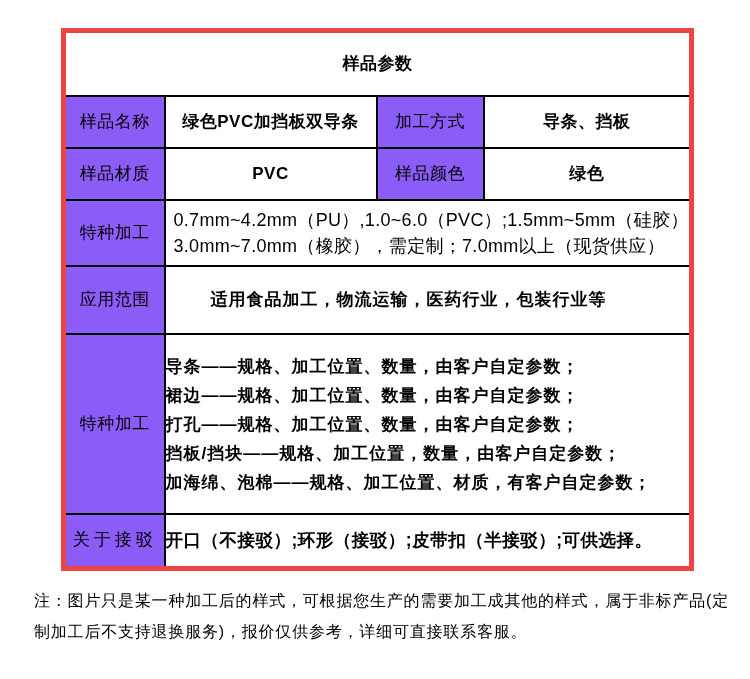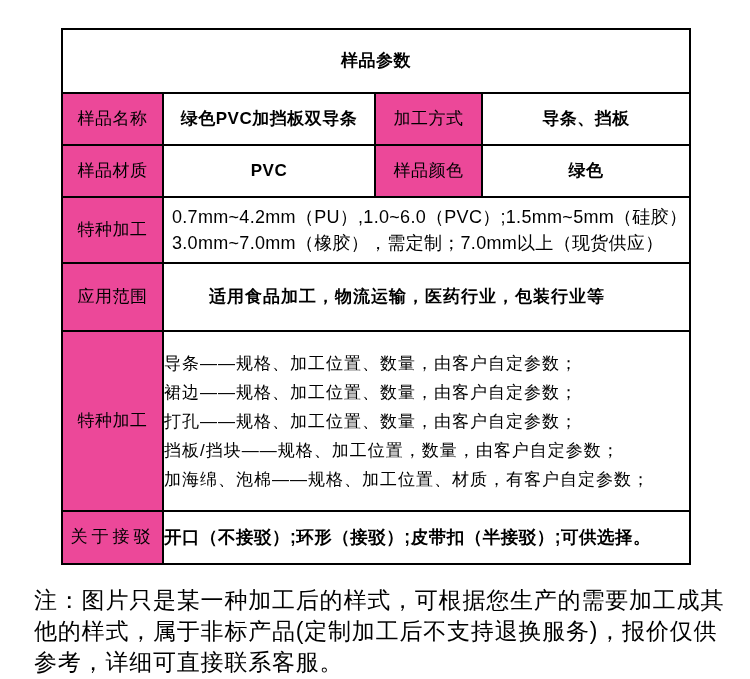--- a/index.html
+++ b/index.html
@@ -16,40 +16,40 @@
     background: #ffffff;
     overflow: hidden;
   }
   table.spec {
     position: absolute;
     left: 61px;
     top: 28px;
     width: 628px;
     border-collapse: collapse;
     table-layout: fixed;
-    border: 2px solid #ef4444;
+    border: 5px solid #ef4444;
   }
   table.spec td {
     border: 2px solid #000000;
     padding: 0;
     vertical-align: middle;
     font-size: 17px;
     line-height: 1.45;
     letter-spacing: 0.5px;
   }
   td.title-cell {
     height: 62px;
     text-align: center;
     font-size: 30px;
     font-weight: 700;
     letter-spacing: 2px;
     background: #ffffff;
   }
   td.label {
-    background: #ec4899;
+    background: #8b5cf6;
     text-align: center;
     font-weight: 400;
   }
   td.label.spaced { letter-spacing: 4px; }
   td.value-center {
     text-align: center;
     font-weight: 700;
     font-size: 18px;
   }
   td.value-left {
@@ -64,32 +64,32 @@
   tr.r-splice td { height: 51px; }
   .thick-lines div {
     font-weight: 400;
     font-size: 18px;
     line-height: 26px;
     letter-spacing: 0.3px;
     padding-left: 8px;
   }
   .apply-text { font-weight: 600; letter-spacing: 1px; padding-left: 45px; }
   .special-lines div {
-    font-weight: 400;
+    font-weight: 700;
     font-size: 17px;
     line-height: 29px;
     letter-spacing: 1px;
   }
   .splice-text { font-weight: 700; font-size: 17.5px; letter-spacing: 0.5px; }
   .note {
     position: absolute;
     left: 34px;
     top: 585px;
     width: 700px;
-    font-size: 23px;
+    font-size: 16px;
     line-height: 31px;
     font-weight: 500;
     letter-spacing: 0.8px;
     text-align: left;
   }
 </style>
 </head>
 <body>
 
 <div class="page">

